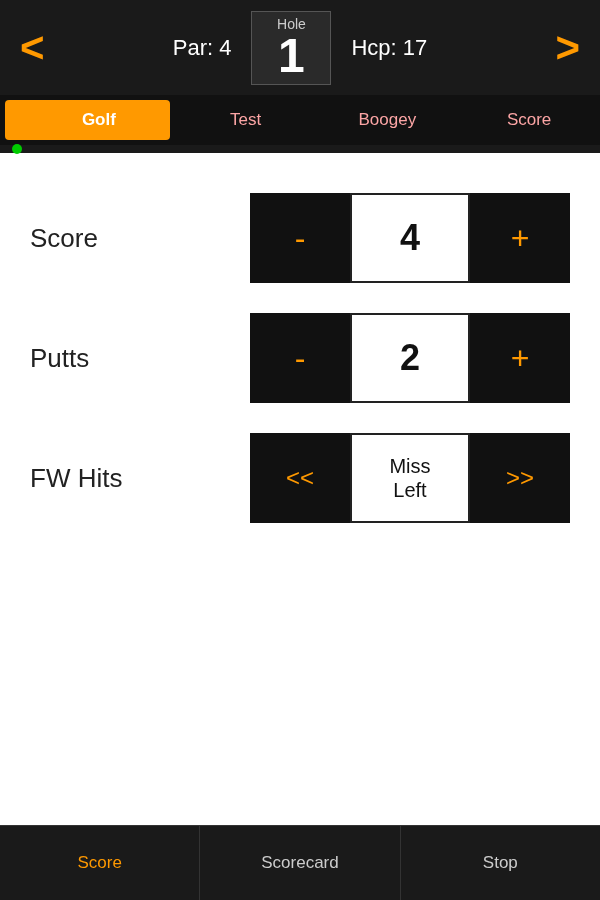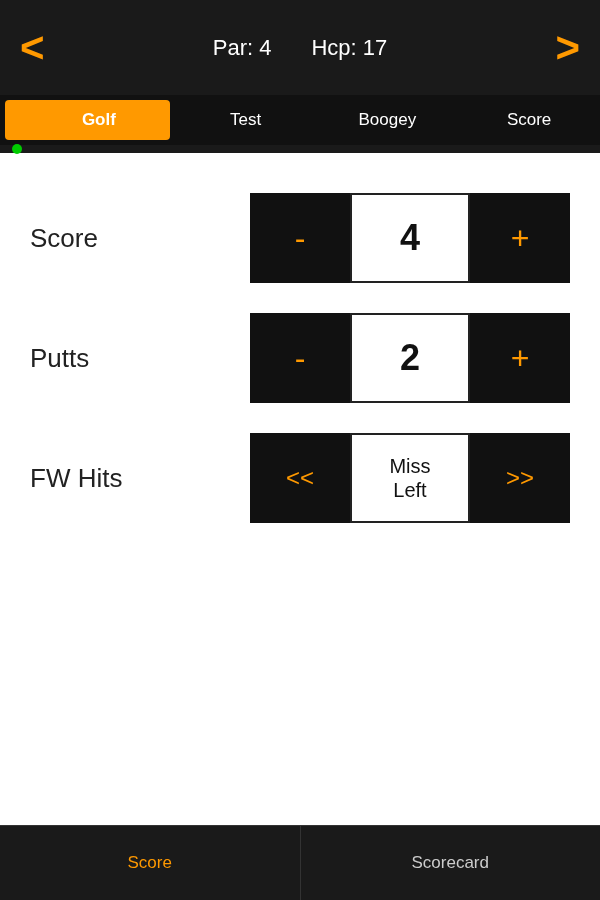--- a/index.html
+++ b/index.html
@@ -71,21 +71,21 @@
       background: #111;
       height: 50px;
       display: flex;
       align-items: stretch;
     }
     .tab-item {
       flex: 1;
       display: flex;
       align-items: center;
       justify-content: center;
-      color: #ffffff;
+      color: #fca5a5;
       font-size: 17px;
       cursor: pointer;
     }
     .tab-item.active {
       background: #f90;
       color: #fff;
       font-weight: bold;
       border-radius: 4px;
       margin: 5px;
       padding-left: 23px;
@@ -194,20 +194,24 @@
       color: #f90;
     }
   </style>
 </head>
 <body>
 
 <div class="header">
   <span class="header-arrow">&lt;</span>
   <div class="header-center">
     <span class="par-info">Par: 4</span>
+    <div class="hole-box">
+      <span class="hole-label">Hole</span>
+      <span class="hole-number">1</span>
+    </div>
     <span class="hcp-info">Hcp: 17</span>
   </div>
   <span class="header-arrow">&gt;</span>
 </div>
 
 <div class="tabs">
   <div class="tab-item active">Golf</div>
   <div class="tab-item">Test</div>
   <div class="tab-item">Boogey</div>
   <div class="tab-item">Score</div>
@@ -244,13 +248,14 @@
       <div class="counter-value fw-value">Miss<br>Left</div>
       <div class="counter-btn fw-btn">&gt;&gt;</div>
     </div>
   </div>
 
 </div>
 
 <div class="bottom-nav">
   <div class="nav-item active">Score</div>
   <div class="nav-item">Scorecard</div>
+  <div class="nav-item">Stop</div>
 </div>
 
 </body></html>

